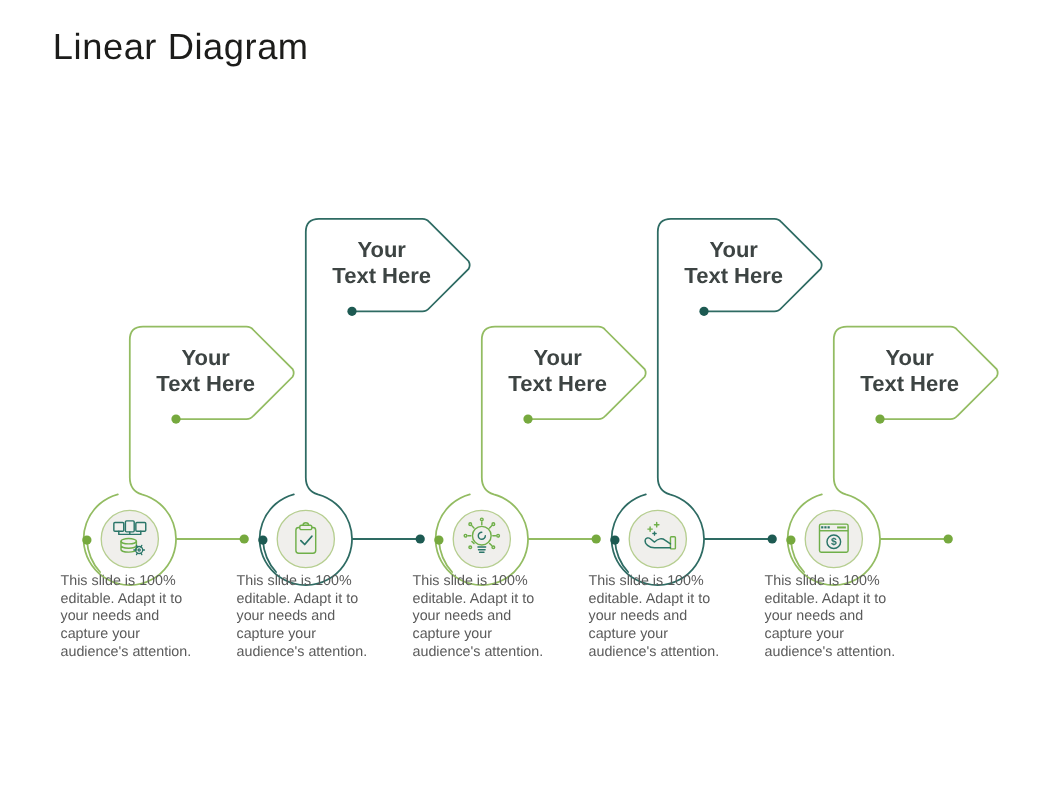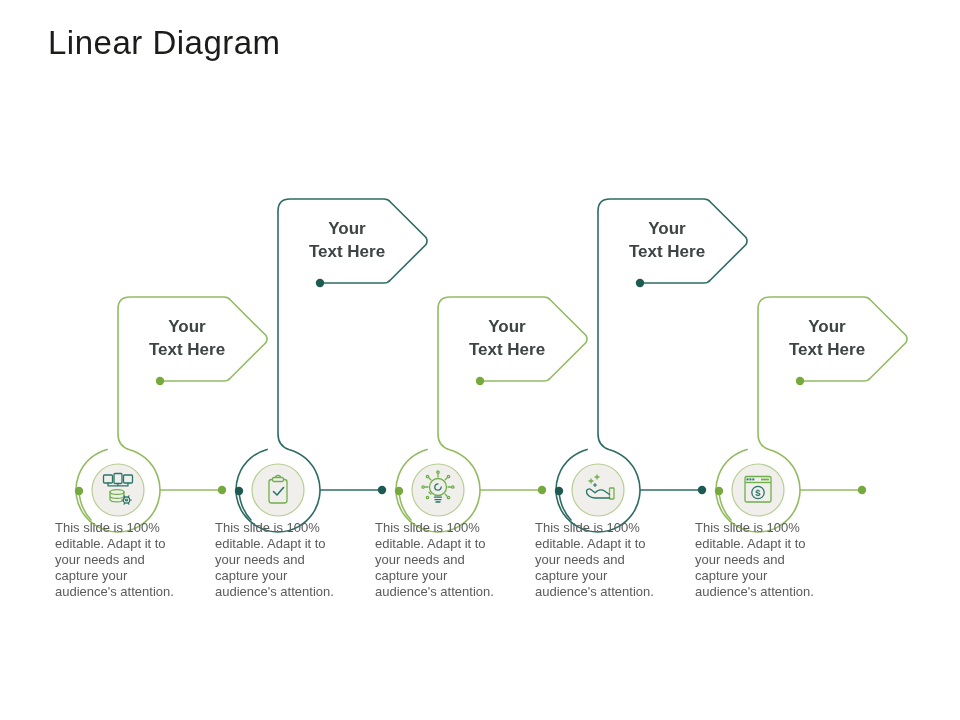--- a/index.html
+++ b/index.html
@@ -7,21 +7,21 @@
     position:relative;width:960px;height:720px;background:#ffffff;overflow:hidden;
     font-family:"Liberation Sans",sans-serif;
   }
   .slide-title{
     position:absolute;left:48px;top:24px;
     font-size:33px;font-weight:400;letter-spacing:.5px;color:#1c1c1a;
   }
   .diagram-svg{position:absolute;left:0;top:0;}
   .banner-label{
     position:absolute;width:110px;text-align:center;
-    font-size:17px;line-height:23px;font-weight:bold;color:#3d4443;
+    font-size:20px;line-height:23px;font-weight:bold;color:#3d4443;
     white-space:pre-line;
   }
   .row-high{top:217px;}
   .row-low{top:315px;}
   .node-desc{
     position:absolute;top:520px;width:132px;
     font-size:13px;line-height:16px;color:#5a5a5a;
     white-space:pre-line;
   }
 </style>

